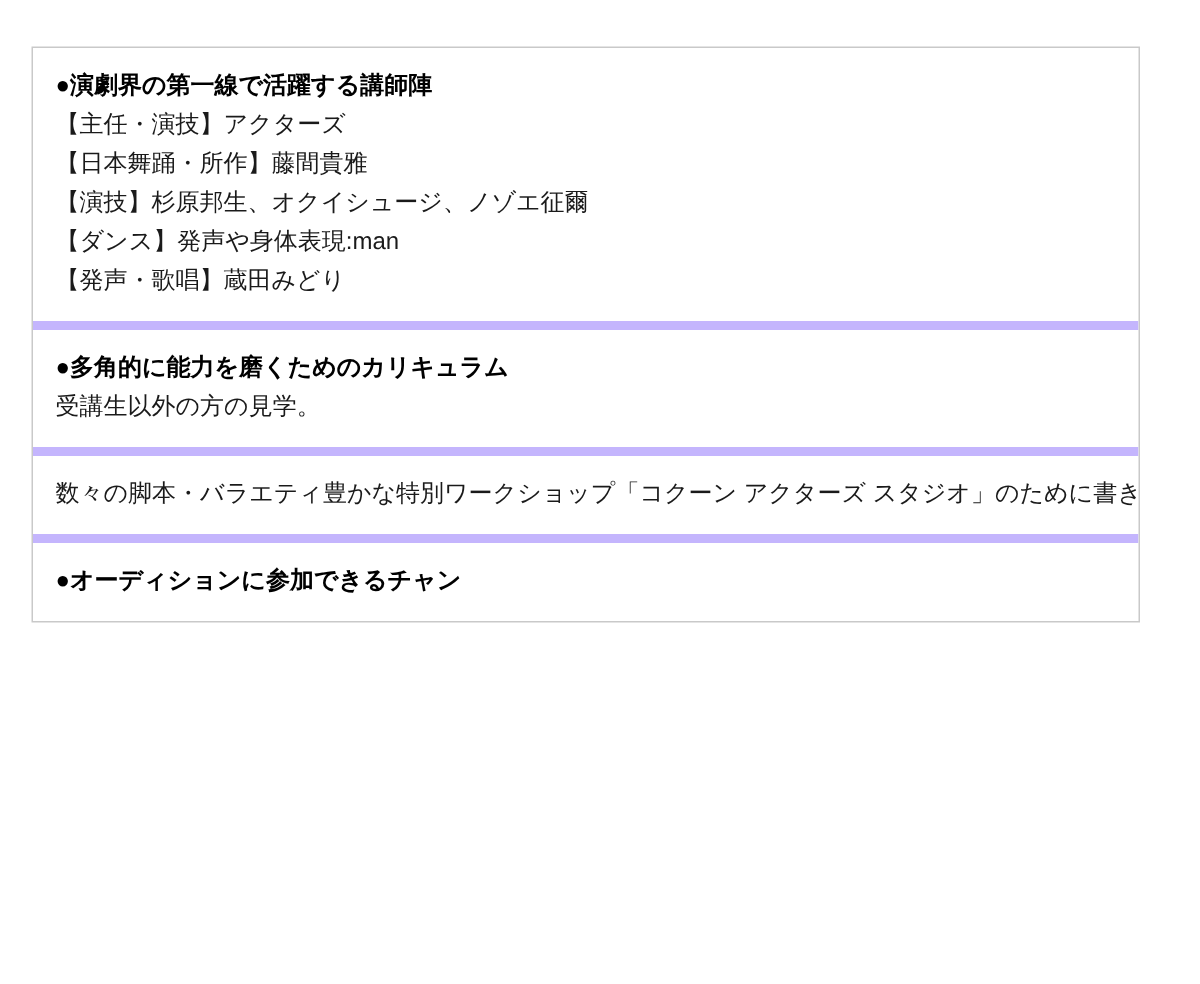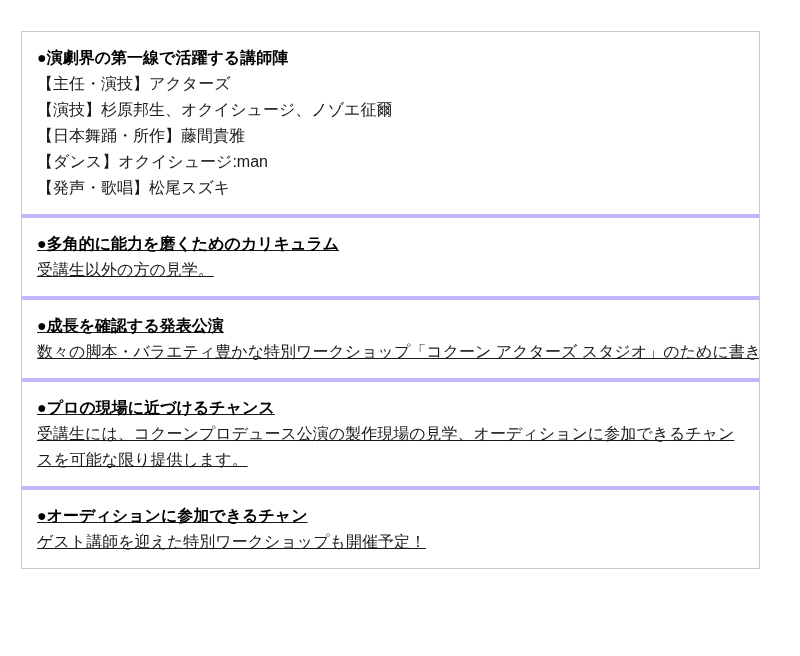--- a/index.html
+++ b/index.html
@@ -20,60 +20,52 @@
     overflow: hidden;
     box-sizing: border-box;
   }
   .section {
     padding: 13px 15px;
     font-size: 16px;
     line-height: 26px;
     color: #1a1a1a;
   }
   .section + .section {
-    border-top: 4px solid #c4b5fd;
-    text-decoration: underline;
+    border-top: 6px solid #c4b5fd;
   }
   .heading {
     font-weight: bold;
     color: #000000;
     white-space: nowrap;
   }
   .line {
     white-space: nowrap;
   }
 </style>
 </head>
 <body>
 
 <div class="panel">
 
   <div class="section">
     <div class="heading">●演劇界の第一線で活躍する講師陣</div>
     <div class="line">【主任・演技】アクターズ</div>
+    <div class="line">【日本舞踊・所作】藤間貴雅</div>
     <div class="line">【演技】杉原邦生、オクイシュージ、ノゾエ征爾</div>
-    <div class="line">【日本舞踊・所作】藤間貴雅</div>
-    <div class="line">【ダンス】オクイシュージ:man</div>
-    <div class="line">【発声・歌唱】松尾スズキ</div>
+    <div class="line">【ダンス】発声や身体表現:man</div>
+    <div class="line">【発声・歌唱】蔵田みどり</div>
   </div>
 
   <div class="section">
     <div class="heading">●多角的に能力を磨くためのカリキュラム</div>
     <div class="line">受講生以外の方の見学。</div>
   </div>
 
   <div class="section">
-    <div class="heading">●成長を確認する発表公演</div>
     <div class="line">数々の脚本・バラエティ豊かな特別ワークショップ「コクーン アクターズ スタジオ」のために書き</div>
   </div>
 
-  <div class="section">
-    <div class="heading">●プロの現場に近づけるチャンス</div>
-    <div class="line">受講生には、コクーンプロデュース公演の製作現場の見学、オーディションに参加できるチャン</div>
-    <div class="line">スを可能な限り提供します。</div>
-  </div>
 
   <div class="section">
     <div class="heading">●オーディションに参加できるチャン</div>
-    <div class="line">ゲスト講師を迎えた特別ワークショップも開催予定！</div>
   </div>
 
 </div>
 
 </body></html>

